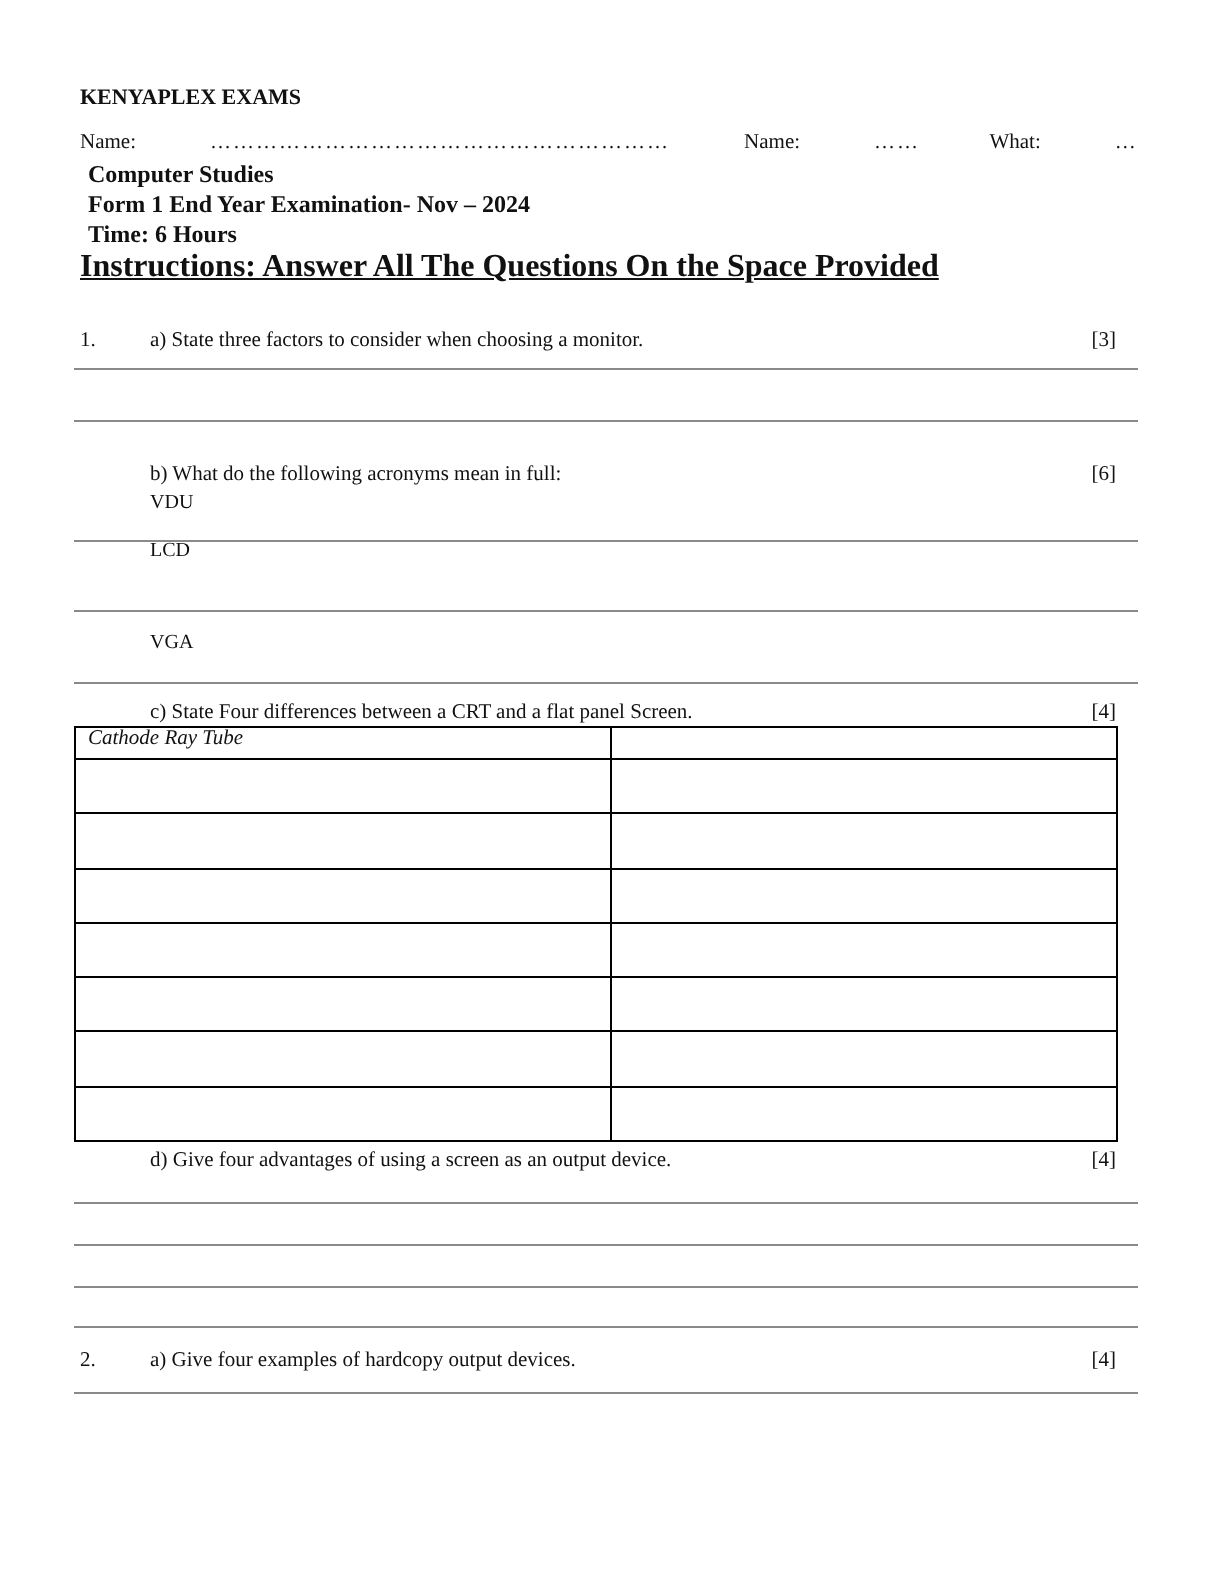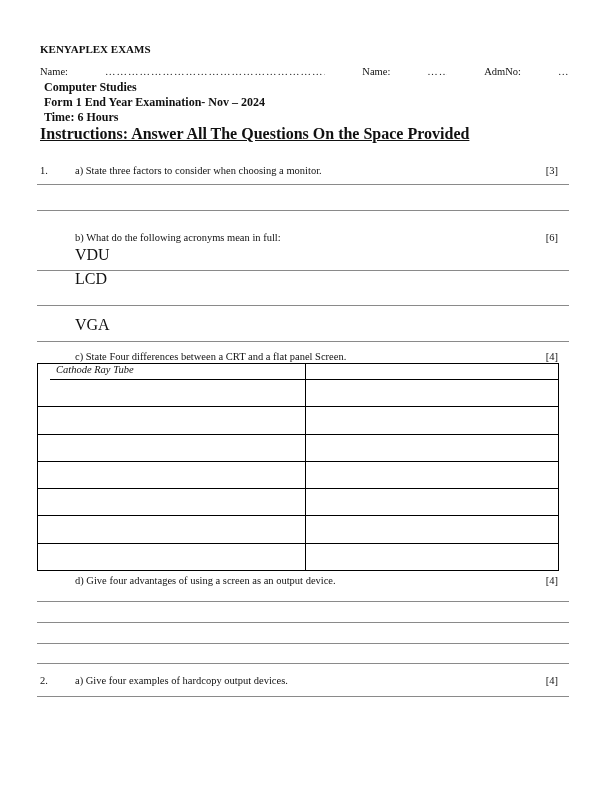--- a/index.html
+++ b/index.html
@@ -43,40 +43,40 @@
   }
 
   
   .qrow {
     left: 40px; right: 43px;
     font-size: 10.5px;
   }
   .qnum { position: absolute; left: 0; top: 0; }
   .qtext { position: absolute; left: 35px; top: 0; right: 45px; white-space: nowrap; overflow: hidden; }
   .marks { position: absolute; right: 11px; top: 0; }
-  .acro { left: 75px; font-size: 16px; }
+  .acro { left: 75px; font-size: 10px; }
 
   
   .rule {
     left: 37px; right: 43px; height: 0;
     border-top: 1px solid #8a8a8a;
   }
 
   
   .extable {
     left: 37px; top: 363px; width: 522px; height: 208px;
     border: 1.5px solid #000;
     box-sizing: border-box;
     display: flex; flex-direction: column;
   }
   .extable-header {
     height: 15px; flex: 0 0 auto;
     border-bottom: 1.5px solid #000;
     display: flex; align-items: flex-start;
-    font-size: 10.5px; font-style: italic; margin-left: 12px;
+    font-size: 10.5px; font-style: italic;
   }
   .hdr-cell1 { width: 266.5px; padding-left: 6px; box-sizing: border-box; }
   .hdr-cell2 { flex: 1; padding-left: 8px; }
   .extable-rows { flex: 1 1 auto; display: flex; flex-direction: column; }
   .extable-row { flex: 1; border-bottom: 1.5px solid #000; }
   .extable-row:last-child { border-bottom: none; }
   .extable-divider {
     position: absolute; left: 266.5px; top: 0; bottom: 0;
     width: 1.5px; background: #000;
   }
@@ -91,21 +91,21 @@
 
 <div class="page">
 
   <div class="abs school">KENYAPLEX EXAMS</div>
 
   <div class="abs namerow">
     <span>Name:</span>
       <span class="leader">………………………………………………………………………………………………………………………………</span>
       <span>Name:</span>
       <span class="fixdots">………….</span>
-      <span>AdmNo:</span>
+      <span>What:</span>
       <span class="fixdots">……..</span>
   </div>
 
   <div class="abs title-line subject">Computer Studies</div>
   <div class="abs title-line examtitle">Form 1 End Year Examination- Nov – 2024</div>
   <div class="abs title-line timeline">Time: 6 Hours</div>
   <div class="abs instructions">Instructions: Answer All The Questions On the Space Provided</div>
 
   <div class="abs qrow" style="top:165px">
     <span class="qnum">1.</span>

